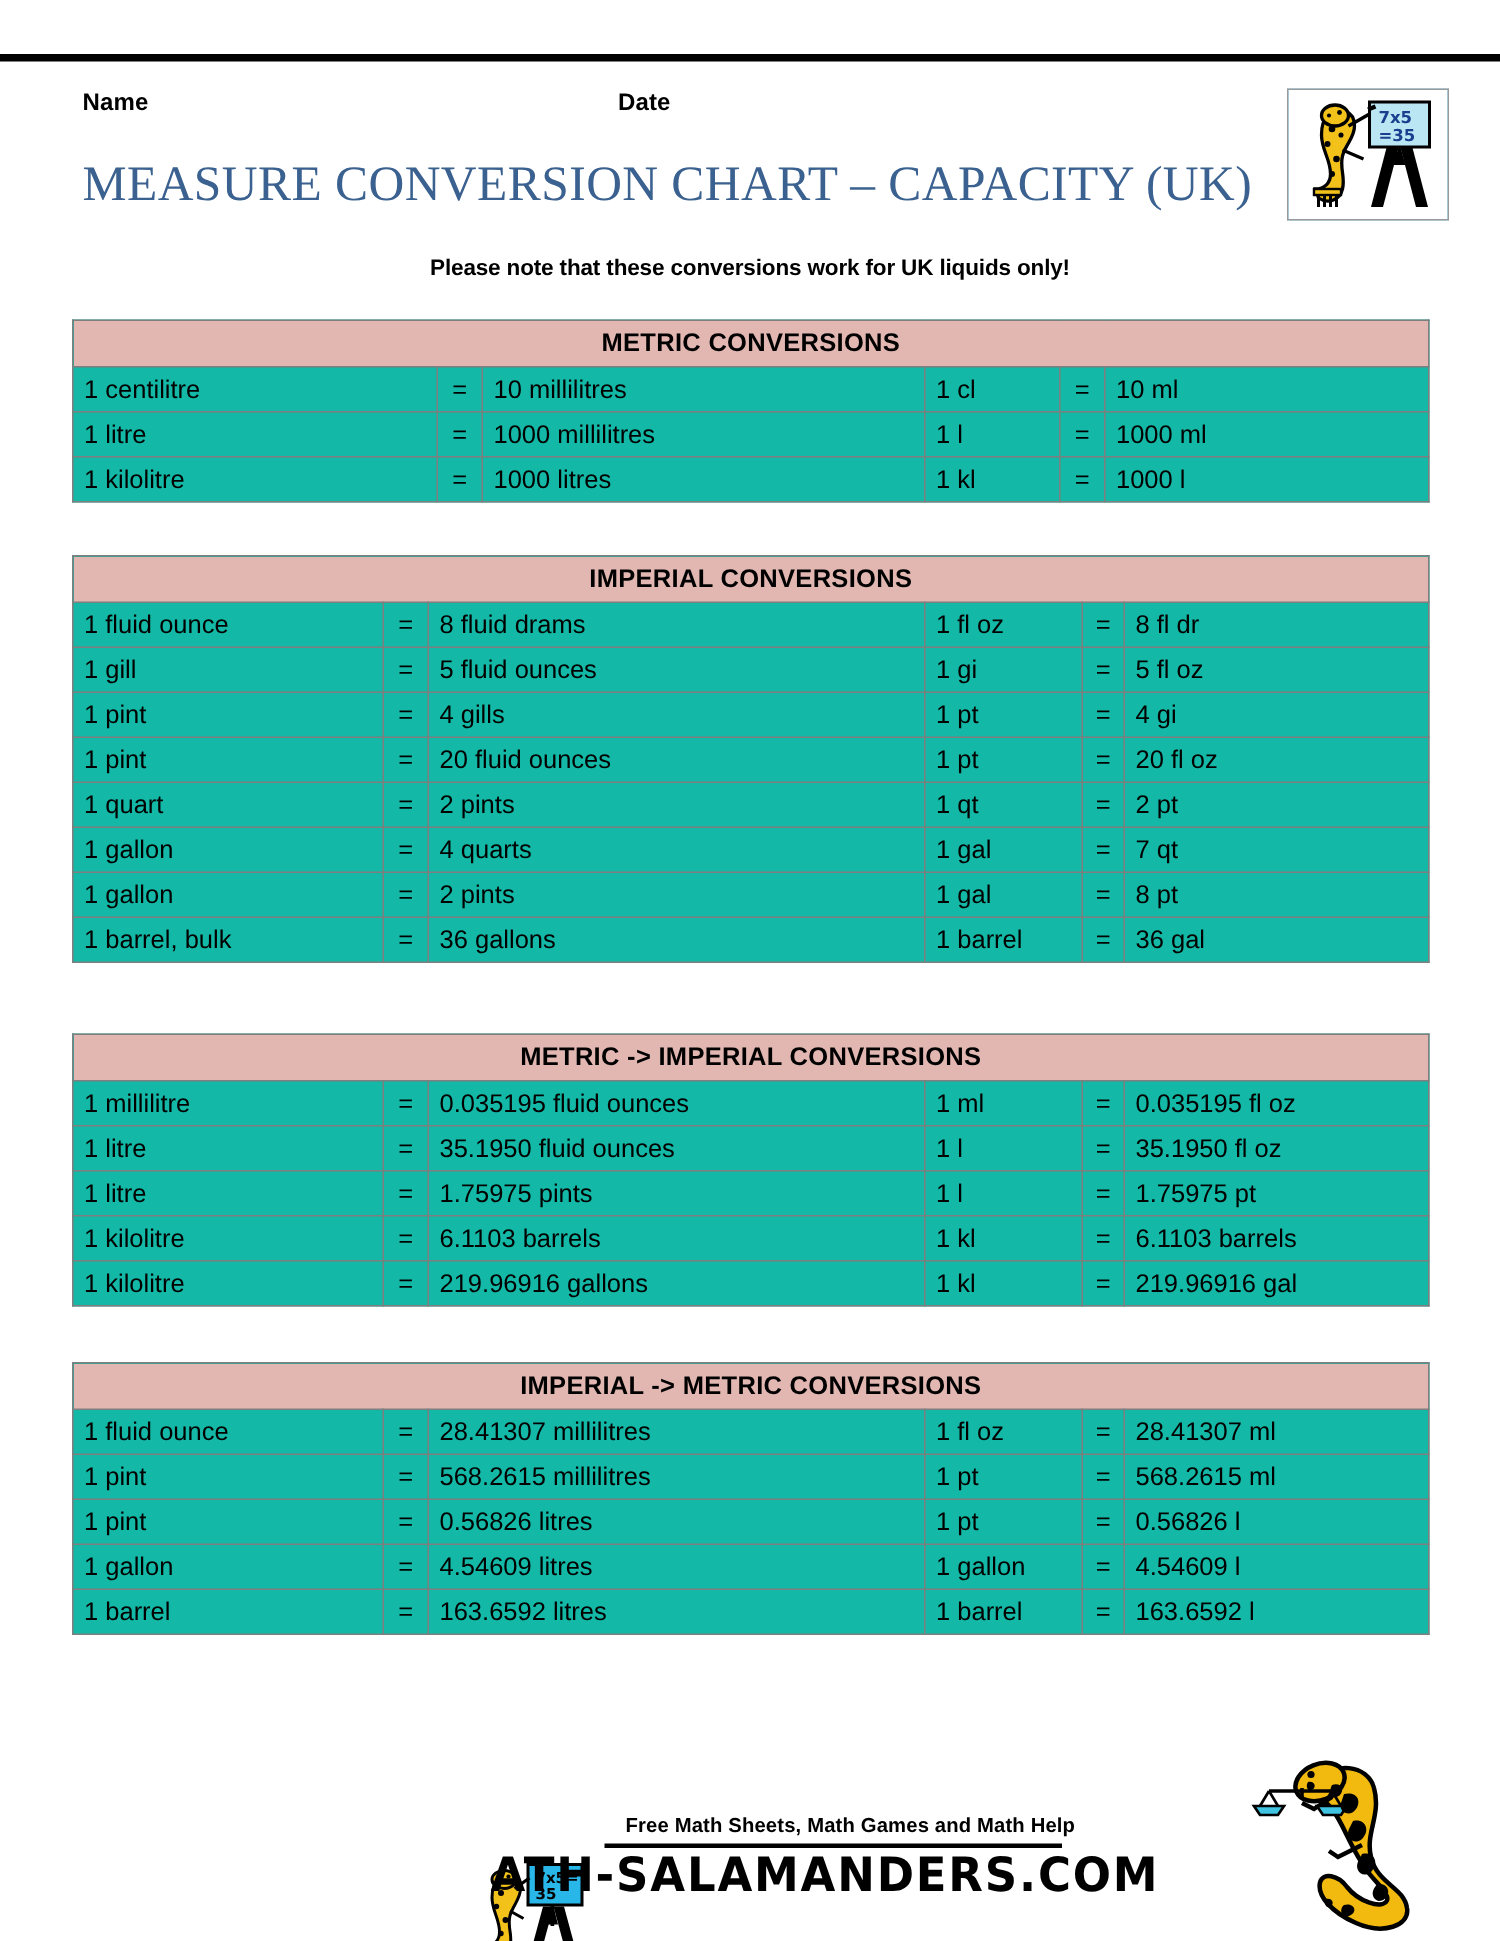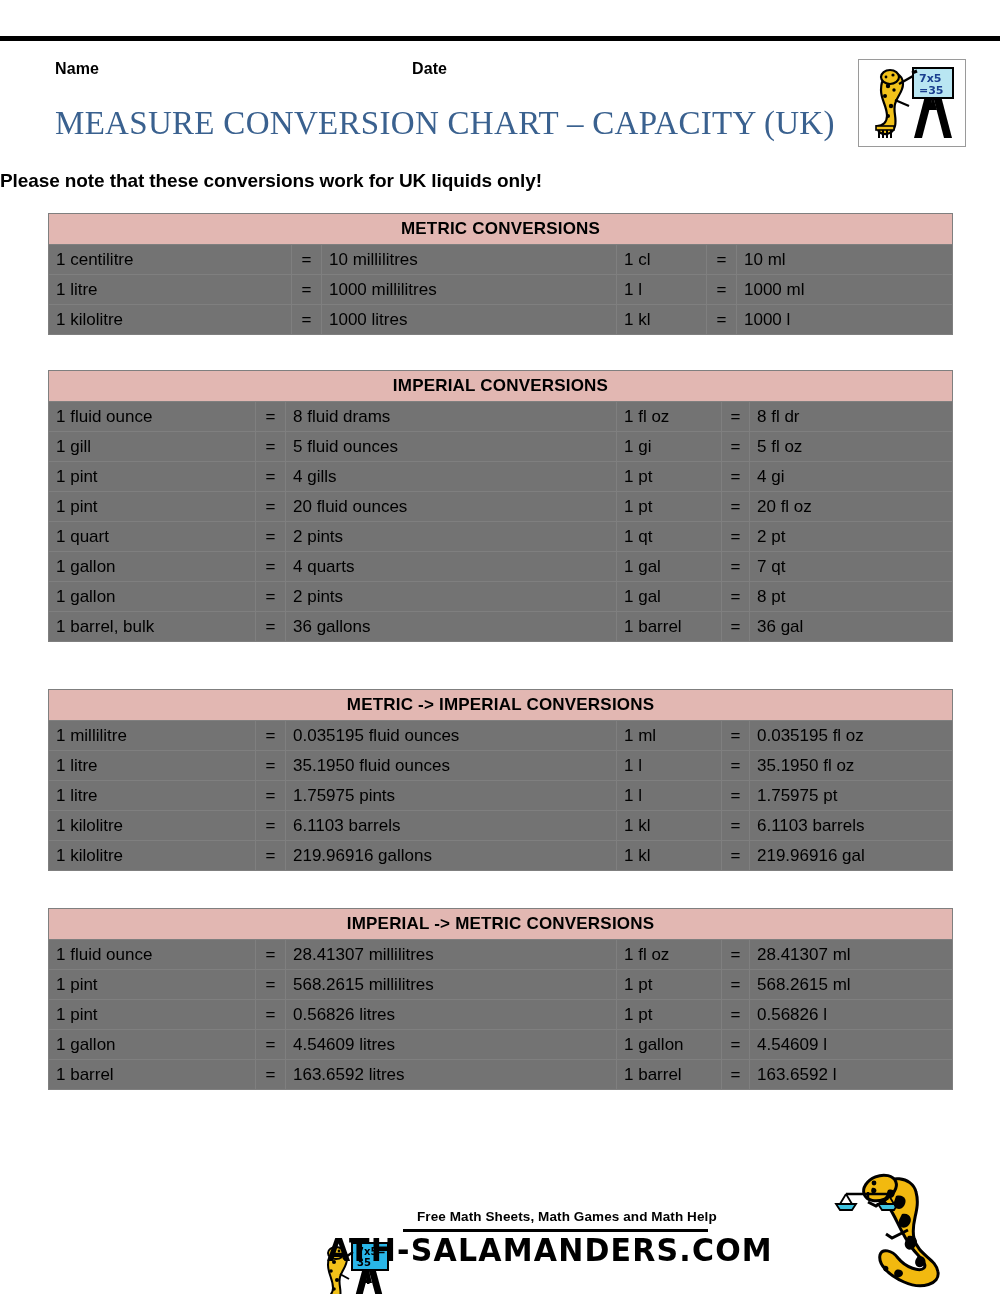--- a/index.html
+++ b/index.html
@@ -59,21 +59,22 @@
     color: #3a618f;
     letter-spacing: .3px;
     white-space: nowrap;
   }
 
   .subtitle {
     position: absolute;
     left: 0;
     top: 170px;
     width: 1000px;
-    font-size: 19px;
+    text-align: center;
+    font-size: 15px;
     font-weight: bold;
     letter-spacing: -.1px;
   }
 
   
   .header-logo {
     position: absolute;
     left: 858px;
     top: 59px;
     width: 108px;
@@ -86,21 +87,21 @@
     display: block;
   }
 
   
   .conv-table {
     position: absolute;
     left: 48px;
     width: 904px;
     border-collapse: collapse;
     table-layout: fixed;
-    background: #737373;
+    background: #14b8a6;
   }
   .conv-table td, .conv-table th {
     border: 1px solid #7f7f7f;
     padding: 0 0 0 7px;
     height: 29px;
     font-size: 17px;
     font-weight: normal;
     text-align: left;
     vertical-align: middle;
     color: #000000;

